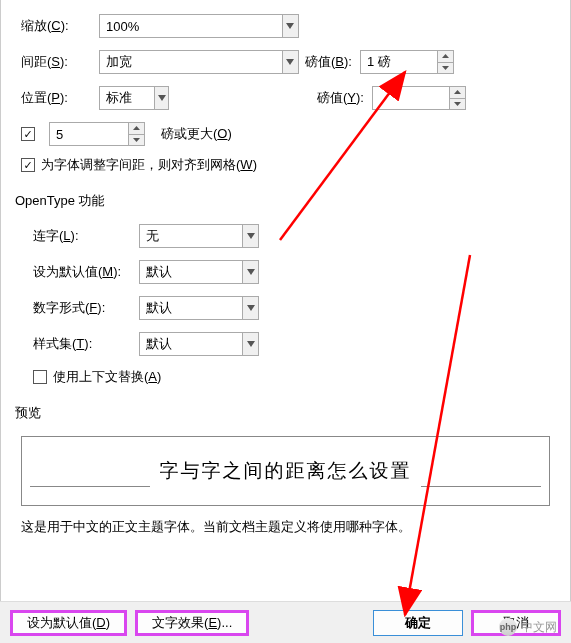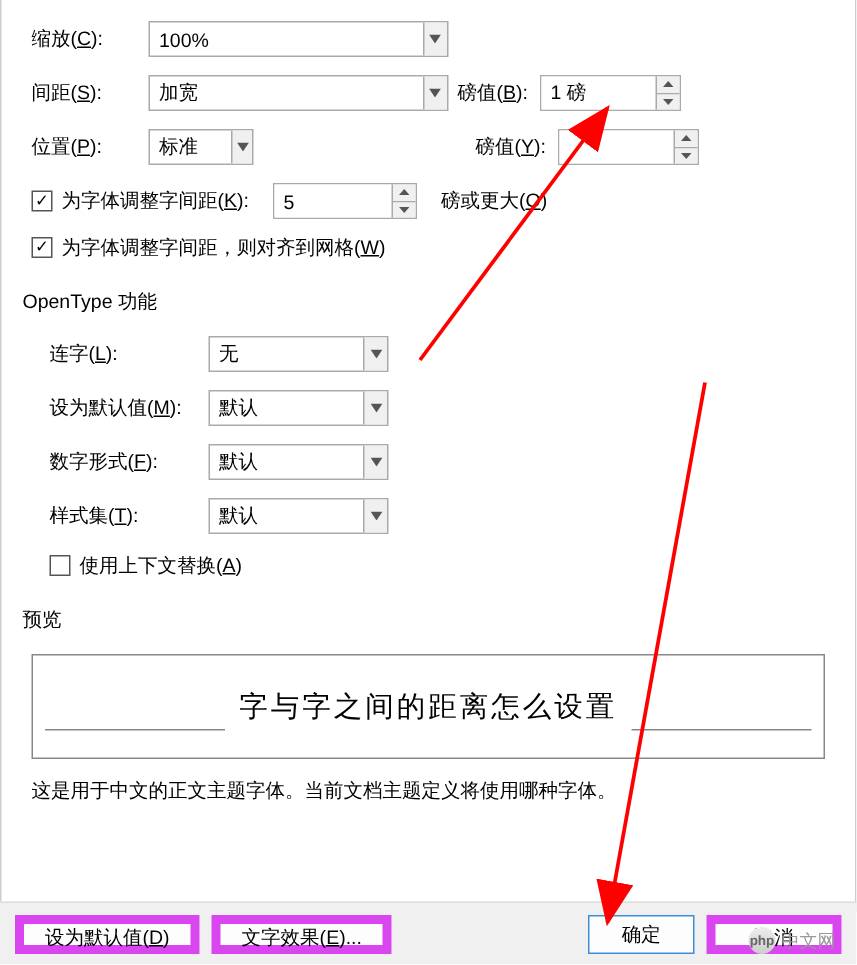--- a/index.html
+++ b/index.html
@@ -135,21 +135,21 @@
       height: 42px;
       border-top: 1px solid #ddd;
       background: #f0f0f0;
       display: flex;
       align-items: center;
       padding: 0 10px;
     }
     .dlg-btn {
       height: 26px;
       padding: 0 14px;
-      border: 6px solid #d946ef;
+      border: 3px solid #d946ef;
       background: #fdfdfd;
       font-family: inherit;
       font-size: 13px;
       cursor: pointer;
       margin-right: 8px;
     }
     .dlg-btn.primary { border: 1px solid #3a8fd8; }
     .spacer { flex: 1; }
     
     .watermark {
@@ -253,23 +253,20 @@
             <svg viewBox="0 0 7 4">
               <path d="M0 0 L7 0 L3.5 4 Z" fill="#555"></path>
             </svg>
           </button>
       </div>
     </div>
   </div>
 
   <div class="cb-row">
     <span class="checkbox checked"></span>
-    <span class="label">
-      <span>为字体调整字间距(</span><span class="underline">K</span><span>):</span>
-    </span>
     <div class="spinner" style="margin-left:8px;">
       <input class="spinner-input" style="width: 78px;" value="5">
       <div class="spinner-btns">
         <button class="spinner-btn">
             <svg viewBox="0 0 7 4">
               <path d="M0 4 L7 4 L3.5 0 Z" fill="#555"></path>
             </svg>
           </button>
         <button class="spinner-btn">
             <svg viewBox="0 0 7 4">
@@ -366,21 +363,21 @@
 </div>
 
 <div class="btnbar">
   <button class="dlg-btn">
     <span>设为默认值(</span><span class="underline">D</span><span>)</span>
   </button>
   <button class="dlg-btn">
     <span>文字效果(</span><span class="underline">E</span><span>)...</span>
   </button>
   <div class="spacer"></div>
-  <button class="dlg-btn primary" style="width:71px;">确定</button>
+  <button class="dlg-btn primary" style="width:90px;font-weight:bold;">确定</button>
   <button class="dlg-btn" style="width:90px;margin-right:0;">取消</button>
 </div>
 
 <div class="watermark">
   <span class="wm-icon">php</span>
   <span>中文网</span>
 </div>
 
 <svg class="arrow-svg" width="571" height="643">
   <defs>

